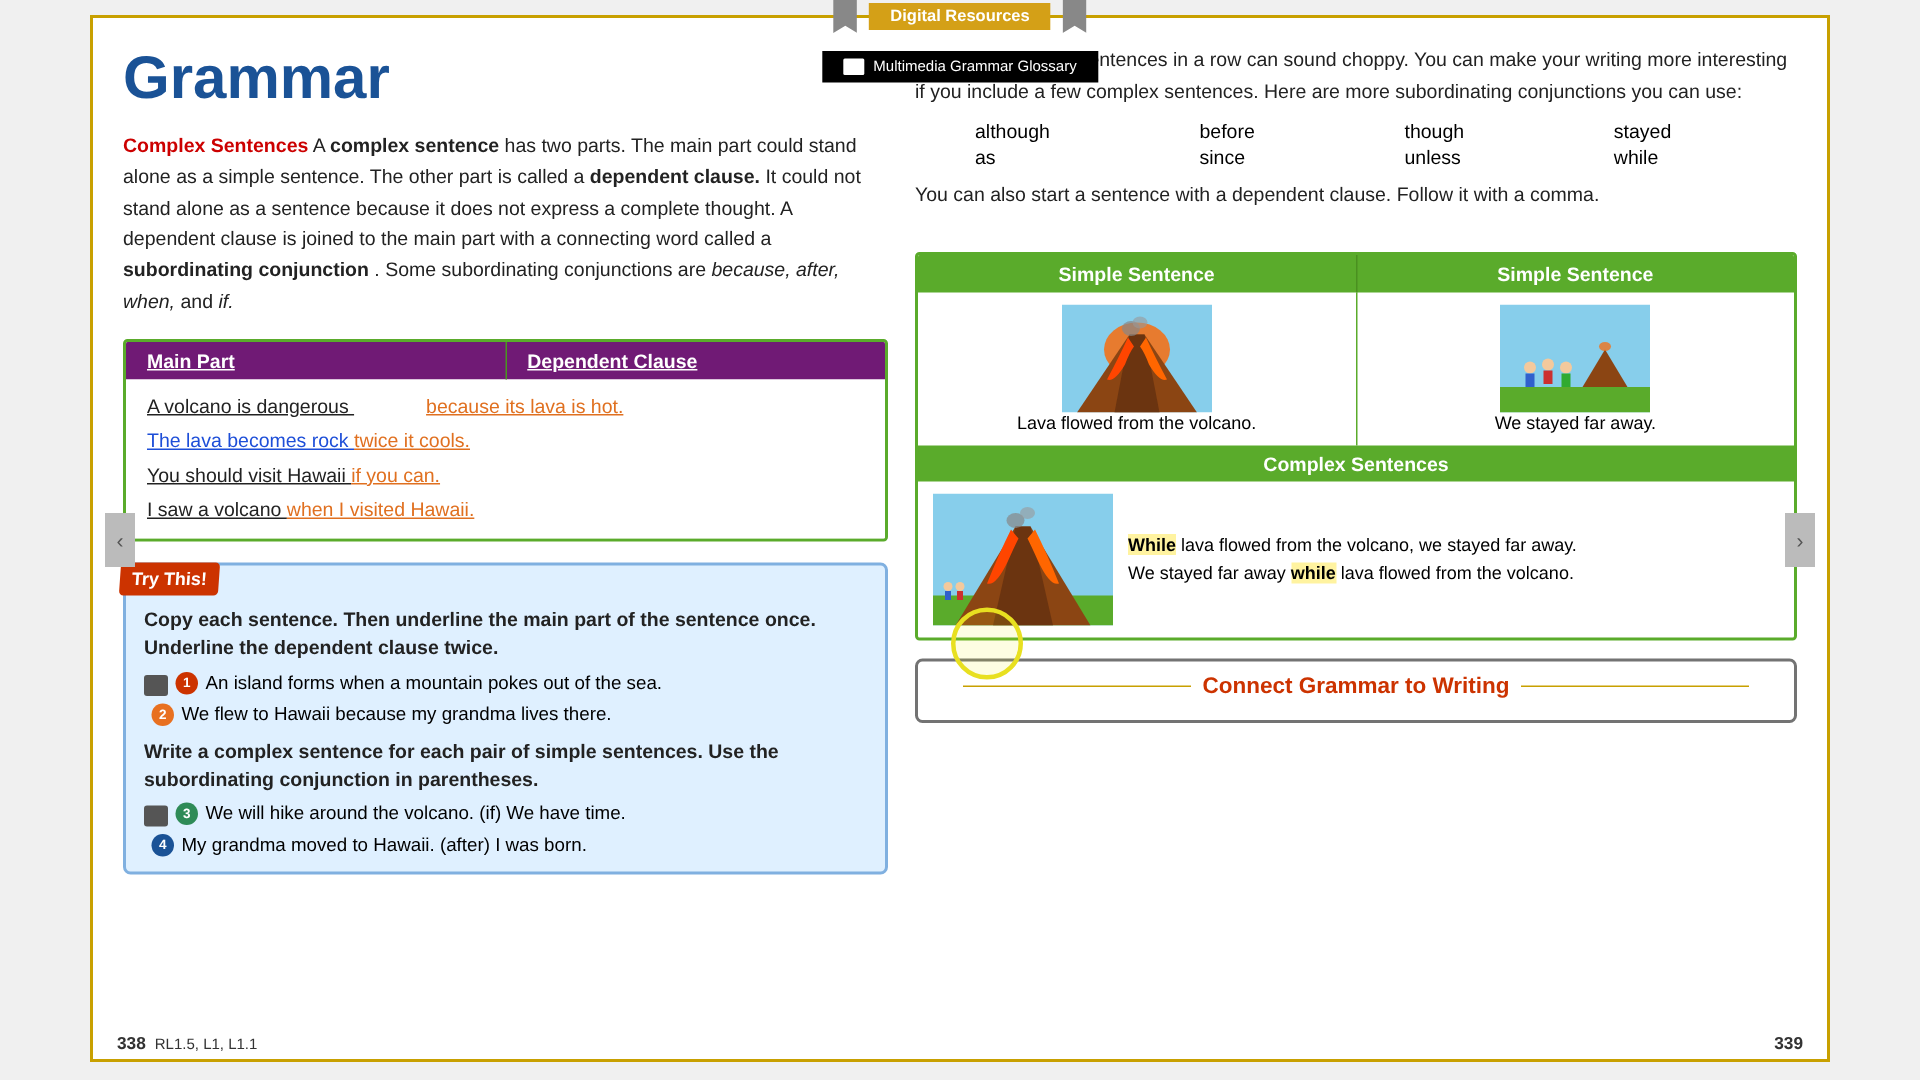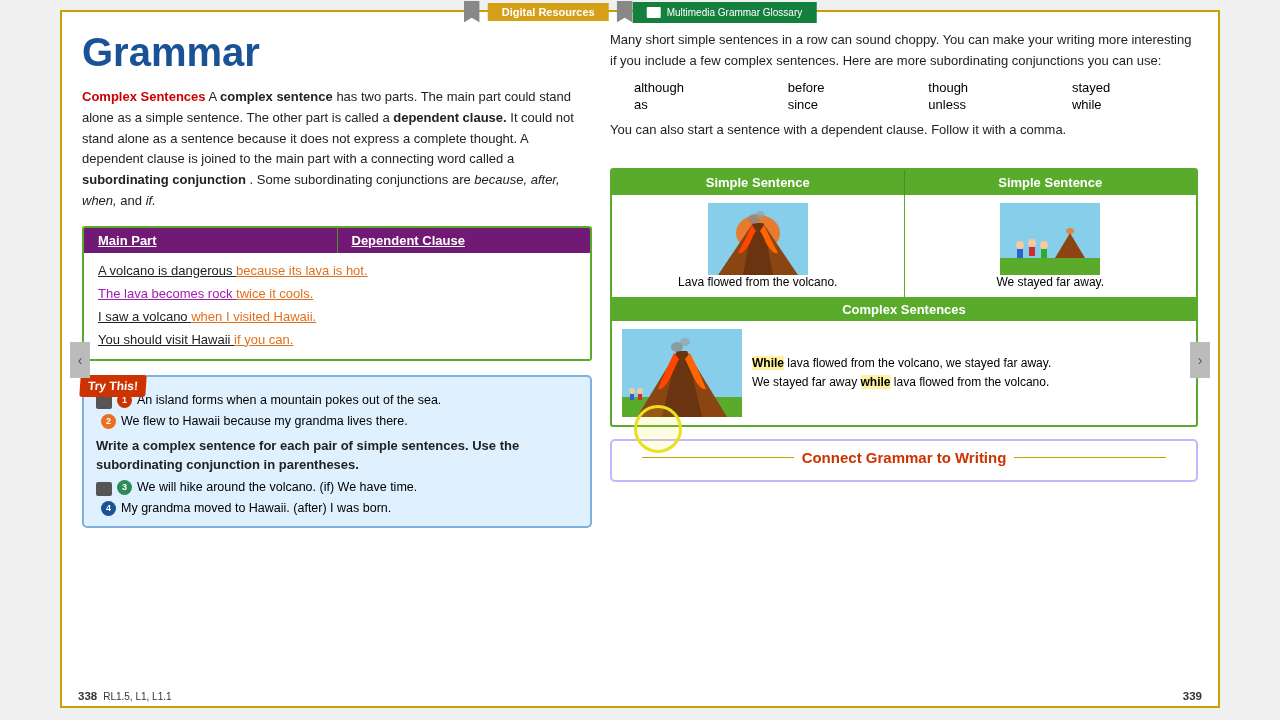--- a/index.html
+++ b/index.html
@@ -15,27 +15,27 @@
 </head>
 <body>
 
 <div style="position:absolute; left:70px; top:50%; transform:translateY(-50%); width:20px; height:36px; background:#bbb; display:flex; align-items:center; justify-content:center; cursor:pointer; z-index:50;">
   <span style="font-size:14px; color:#555;">‹</span>
 </div>
 <div style="position:absolute; right:70px; top:50%; transform:translateY(-50%); width:20px; height:36px; background:#bbb; display:flex; align-items:center; justify-content:center; cursor:pointer; z-index:50;">
   <span style="font-size:14px; color:#555;">›</span>
 </div>
 
-<div style="position:absolute; top:0; left:50%; transform:translateX(-50%); z-index:20; display:flex; flex-direction:row; align-items:center;">
+<div style="position:absolute; top:0; left:50%; transform:translateX(-50%); z-index:20; display:flex; flex-direction:column; align-items:center;">
   <div style="display:flex; align-items:center; gap:8px;">
     <div style="width:16px; height:22px; background:#888; clip-path:polygon(0 0, 100% 0, 100% 100%, 50% 78%, 0 100%);"></div>
     <div style="background:#d4a017; color:white; font-size:11px; font-weight:bold; padding:3px 14px; cursor:pointer;">Digital Resources</div>
     <div style="width:16px; height:22px; background:#888; clip-path:polygon(0 0, 100% 0, 100% 100%, 50% 78%, 0 100%);"></div>
   </div>
-  <div style="background:#15803d; padding:5px 14px; margin-top:2px; display:flex; align-items:center; gap:6px;">
+  <div style="background:#000000; padding:5px 14px; margin-top:12px; display:flex; align-items:center; gap:6px;">
     <div style="width:14px; height:11px; background:white; border-radius:1px; flex-shrink:0;"></div>
     <span style="color:white; font-size:10px;">Multimedia Grammar Glossary</span>
   </div>
 </div>
 
 <div style="width:1160px; height:698px; margin:10px auto; background:white; border:2px solid #c8a000; position:relative; display:flex; flex-direction:row; padding:18px 20px 26px 20px; gap:18px;">
 
   <div style="width:510px; flex-shrink:0;">
 
     <h1 style="color:#1a5296; font-size:40px; font-weight:bold; margin-bottom:12px;">Grammar</h1>
@@ -55,39 +55,40 @@
     </div>
 
     <div style="border:2px solid #5aab2b; margin-top:14px; border-radius:3px; overflow:hidden;">
       <div style="display:flex; background:#701a75;">
         <div style="flex:1; padding:5px 14px; color:white; font-weight:bold; font-size:13px; text-decoration:underline; border-right:1px solid #4a9520;">Main Part</div>
         <div style="flex:1; padding:5px 14px; color:white; font-weight:bold; font-size:13px; text-decoration:underline;">Dependent Clause</div>
       </div>
       <div style="background:white; padding:6px 14px 8px 14px;">
 
         <div style="font-size:13px; padding:4px 0; color:#222;">
-          <span style="text-decoration:underline; color:#222;">A volcano is dangerous </span><span style="text-decoration:underline; color:#e07020;">because its lava is hot.</span>
-        </div>
-
-        <div style="font-size:13px; padding:4px 0; color:#222;">
-          <span style="text-decoration:underline; color:#a21caf;margin-top:48px;">The lava becomes rock </span><span style="text-decoration:underline; color:#e07020;">twice it cools.</span>
+          <span style="text-decoration:underline; color:#222;">A volcano is dangerous </span><span style="text-decoration:underline; color:#e07020;margin-left:48px;">because its lava is hot.</span>
+        </div>
+
+        <div style="font-size:13px; padding:4px 0; color:#222;">
+          <span style="text-decoration:underline; color:#1d4ed8;margin-top:48px;">The lava becomes rock </span><span style="text-decoration:underline; color:#e07020;">twice it cools.</span>
+        </div>
+
+        <div style="font-size:13px; padding:4px 0; color:#222;">
+          <span style="text-decoration:underline; color:#222;">You should visit Hawaii </span><span style="text-decoration:underline; color:#e07020;">if you can.</span>
         </div>
 
         <div style="font-size:13px; padding:4px 0; color:#222;">
           <span style="text-decoration:underline; color:#222;">I saw a volcano </span><span style="text-decoration:underline; color:#e07020;">when I visited Hawaii.</span>
-        </div>
-
-        <div style="font-size:13px; padding:4px 0; color:#222;">
-          <span style="text-decoration:underline; color:#222;">You should visit Hawaii </span><span style="text-decoration:underline; color:#e07020;">if you can.</span>
         </div>
       </div>
     </div>
 
     <div style="background:#dff0ff; border:2px solid #80b0e0; border-radius:5px; margin-top:14px; padding:10px 12px 10px 12px; position:relative;">
       <div style="position:absolute; top:-2px; left:-4px; background:#cc3300; color:white; font-weight:bold; font-size:12px; padding:4px 8px; border-radius:3px; transform:skewX(-4deg);">Try This!</div>
+      <div style="font-size:13px; font-weight:bold; margin-top:16px; line-height:1.5; color:#222;">Copy each sentence. Then underline the main part of the sentence once. Underline the dependent clause twice.</div>
 
       <div style="margin-top:6px;">
         <div style="display:flex; align-items:flex-start; gap:5px; margin-bottom:5px; font-size:12.5px;">
           <div style="width:16px; height:14px; background:#555; border-radius:2px; flex-shrink:0; margin-top:2px;"></div>
           <span style="display:inline-flex; align-items:center; justify-content:center; width:15px; height:15px; border-radius:50%; background:#cc3300; color:white; font-size:9px; font-weight:bold; flex-shrink:0;">1</span>
           <span>An island forms when a mountain pokes out of the sea.</span>
         </div>
         <div style="display:flex; align-items:flex-start; gap:5px; margin-bottom:5px; font-size:12.5px;">
           <div style="width:0px; height:14px; flex-shrink:0; margin-top:2px;"></div>
           <span style="display:inline-flex; align-items:center; justify-content:center; width:15px; height:15px; border-radius:50%; background:#e87020; color:white; font-size:9px; font-weight:bold; flex-shrink:0;">2</span>
@@ -109,21 +110,21 @@
           <span>My grandma moved to Hawaii. (after) I was born.</span>
         </div>
       </div>
     </div>
   </div>
 
   <div style="flex:1;">
 
     <div style="font-size:13px; line-height:1.6; color:#222; margin-bottom:8px;">Many short simple sentences in a row can sound choppy. You can make your writing more interesting if you include a few complex sentences. Here are more subordinating conjunctions you can use:</div>
 
-    <div style="display:grid; grid-template-columns:repeat(4,auto); gap:2px 16px; margin:0 0 8px 24px; font-size:13px;">
+    <div style="display:grid; grid-template-columns:repeat(4,auto); gap:2px 16px; margin:0 0 8px 40px; font-size:13px;">
       <span>although</span>
       <span>before</span>
       <span>though</span>
       <span>stayed</span>
       <span>as</span>
       <span>since</span>
       <span>unless</span>
       <span>while</span>
     </div>
 
@@ -202,21 +203,21 @@
           <rect x="8" y="65" width="4" height="6" fill="#3060cc"></rect>
           <circle cx="18" cy="62" r="3" fill="#f4c99c"></circle>
           <rect x="16" y="65" width="4" height="6" fill="#cc3030"></rect>
         </svg>
         <div style="font-size:12px; line-height:1.6;">
           <span style="font-weight:bold; background:#fff3a0;">While</span><span> lava flowed from the volcano, we stayed far away.<br>We stayed far away </span><span style="font-weight:bold; background:#fff3a0;">while</span><span> lava flowed from the volcano.</span>
         </div>
       </div>
     </div>
 
-    <div style="border:2px solid #c4b5fd; border-radius:5px; margin-top:12px; padding:8px 30px;">
+    <div style="border:2px solid #737373; border-radius:5px; margin-top:12px; padding:8px 30px;">
       <div style="display:flex; align-items:center; gap:8px; margin-bottom:6px;">
         <div style="flex:1; height:1px; background:#c8a000;"></div>
         <div style="color:#cc3300; font-weight:bold; font-size:15px;">Connect Grammar to Writing</div>
         <div style="flex:1; height:1px; background:#c8a000;"></div>
       </div>
     </div>
   </div>
 
   <div style="position:absolute; bottom:4px; left:16px; right:16px; display:flex; justify-content:space-between; font-size:11.5px; color:#333; align-items:center;">
     <div style="display:flex; align-items:center; gap:6px;">

